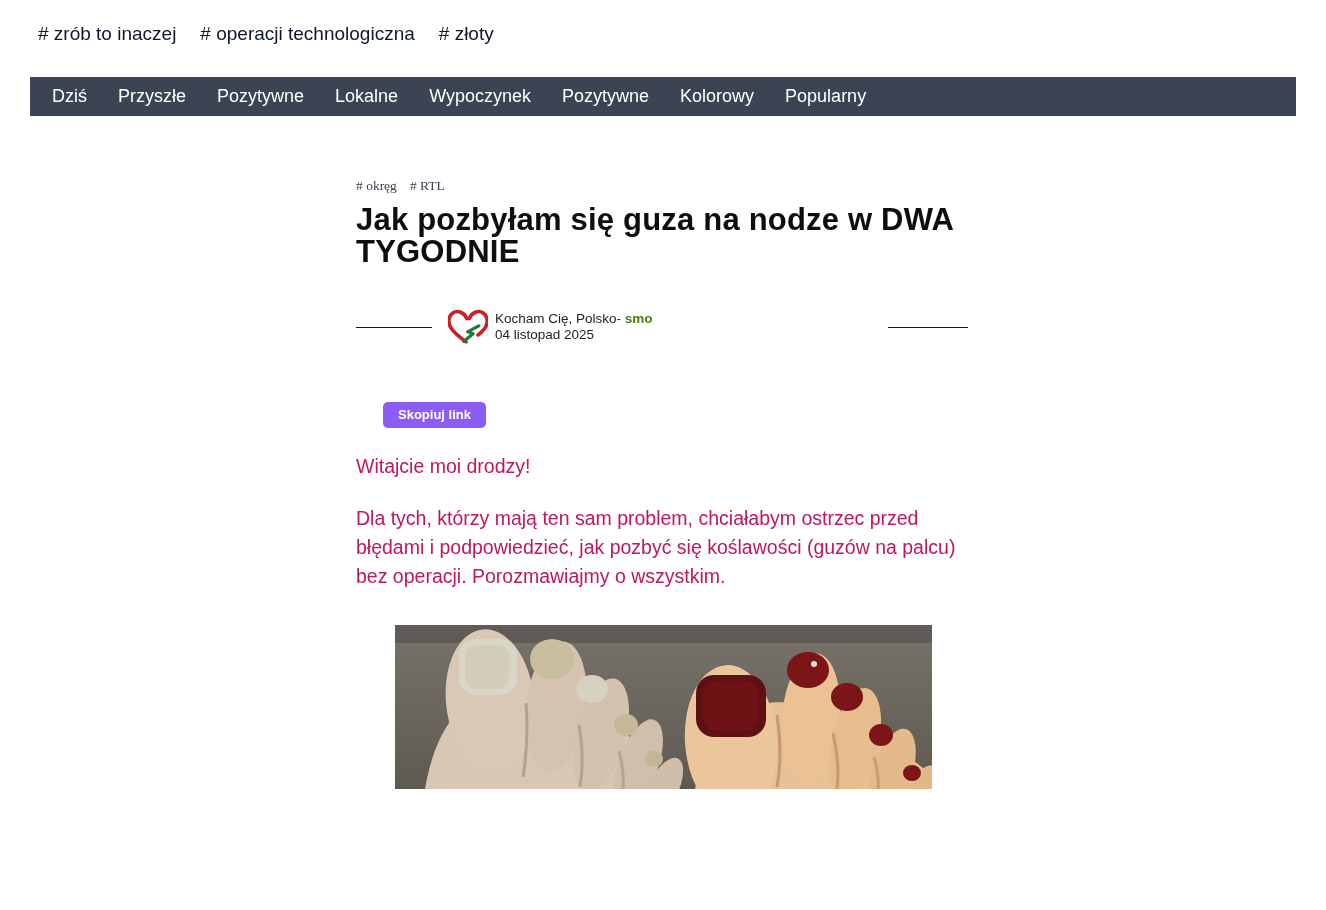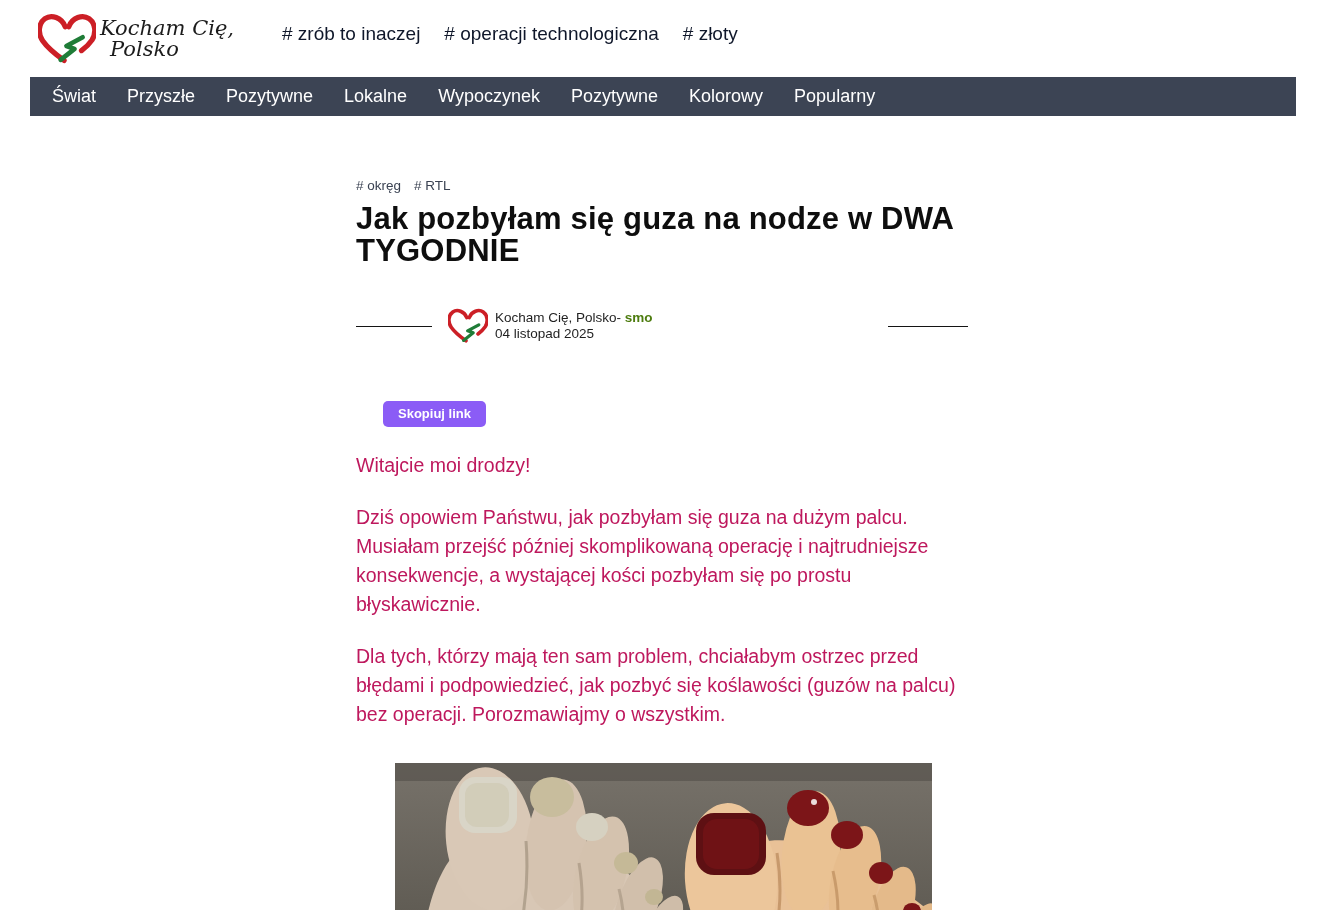--- a/index.html
+++ b/index.html
@@ -17,21 +17,21 @@
   .header-links { display: flex; gap: 24px; margin-left: 38px; margin-top: -10px; }
   .header-link { font-size: 19px; color: #0f172a; text-decoration: none; cursor: pointer; }
 
   
   .main-nav { margin: 0 30px; height: 39px; background: #3c4454; display: flex;
     align-items: center; padding-left: 22px; gap: 31px; }
   .nav-item { color: #ffffff; font-size: 18px; text-decoration: none; cursor: pointer; }
 
   
   .article { margin-left: 356px; width: 612px; }
-  .tag-row { display: flex; gap: 13px; margin-top: 62px; }
+  .tag-row { display: flex; gap: 13px; margin-top: 62px; font-family: Liberation Serif, serif; }
   .tag { font-size: 13.5px; color: #3a4252; text-decoration: none; cursor: pointer; }
   .article-title { margin-top: 10px; font-size: 31px; font-weight: bold; color: #0e0e0e;
     line-height: 32px; letter-spacing: 0.2px; }
 
   .author-row { margin-top: 40px; display: flex; align-items: center; }
   .divider { border-top: 1.6px solid #141414; height: 0; }
   .divider-left { width: 76px; flex: none; }
   .divider-right { width: 80px; flex: none; }
   .author-heart { width: 40px; height: 38px; flex: none; margin-left: 16px; }
   .author-meta { margin-left: 7px; font-size: 13.5px; color: #1f1f1f; line-height: 16px; }
@@ -59,38 +59,29 @@
   <defs>
     <g id="heart-logo-shape">
       <path d="M47 24 C41 8 23 2 12 10 C1 18 -1 35 8 48 C17 61 31 72 45 82" fill="none" stroke="#cc1f26" stroke-width="9" stroke-linecap="round"></path>
       <path d="M53 24 C59 8 77 2 88 10 C99 18 101 34 93 47 C89 53 83 59 75 65" fill="none" stroke="#cc1f26" stroke-width="9" stroke-linecap="round"></path>
       <path d="M77 42 L49 57 L63 62 L39 81" fill="none" stroke="#1f7c37" stroke-width="8" stroke-linejoin="round" stroke-linecap="round"></path>
     </g>
   </defs>
 </svg>
 
 <header class="site-header">
-  <a class="brand">
-    <svg class="brand-heart" viewBox="0 0 100 90">
-      <use href="#heart-logo-shape"></use>
-    </svg>
-    <span class="brand-text">
-      <div class="brand-line1">Kocham Cię,</div>
-      <div class="brand-line2">Polsko</div>
-    </span>
-  </a>
   <nav class="header-links">
     <a class="header-link"># zrób to inaczej</a>
     <a class="header-link"># operacji technologiczna</a>
     <a class="header-link"># złoty</a>
   </nav>
 </header>
 
 <nav class="main-nav">
-  <a class="nav-item">Świat</a>
+  <a class="nav-item">Dziś</a>
   <a class="nav-item">Przyszłe</a>
   <a class="nav-item">Pozytywne</a>
   <a class="nav-item">Lokalne</a>
   <a class="nav-item">Wypoczynek</a>
   <a class="nav-item">Pozytywne</a>
   <a class="nav-item">Kolorowy</a>
   <a class="nav-item">Popularny</a>
 </nav>
 
 <main class="article">
@@ -115,21 +106,20 @@
       <div>04 listopad 2025</div>
     </div>
     <div class="author-spacer"></div>
     <div class="divider divider-right"></div>
   </div>
 
   <button class="copy-btn">Skopiuj link</button>
 
   <div class="article-body">
     <p>Witajcie moi drodzy!</p>
-    <p>Dziś opowiem Państwu, jak pozbyłam się guza na dużym palcu. Musiałam przejść później skomplikowaną operację i najtrudniejsze konsekwencje, a wystającej kości pozbyłam się po prostu błyskawicznie.</p>
     <p>Dla tych, którzy mają ten sam problem, chciałabym ostrzec przed błędami i podpowiedzieć, jak pozbyć się koślawości (guzów na palcu) bez operacji. Porozmawiajmy o wszystkim.</p>
   </div>
 
   <figure class="article-photo" aria-label="Zdjęcie stóp przed i po — palce z guzem i po pedicure">
     <svg viewBox="0 0 537 164" width="537" height="164" preserveAspectRatio="none">
       <defs>
         <linearGradient id="photo-bg" x1="0" y1="0" x2="0" y2="1">
           <stop offset="0" stop-color="#77726a"></stop>
           <stop offset="1" stop-color="#5e5a52"></stop>
         </linearGradient>

